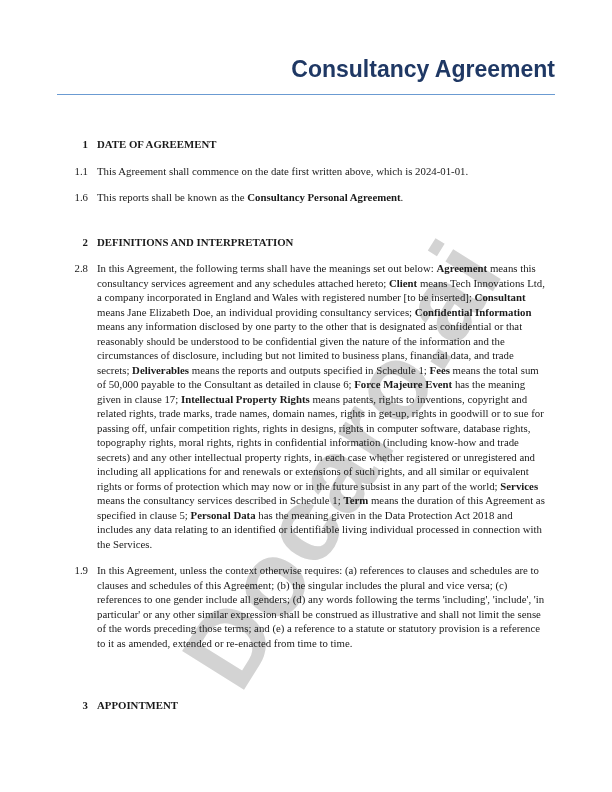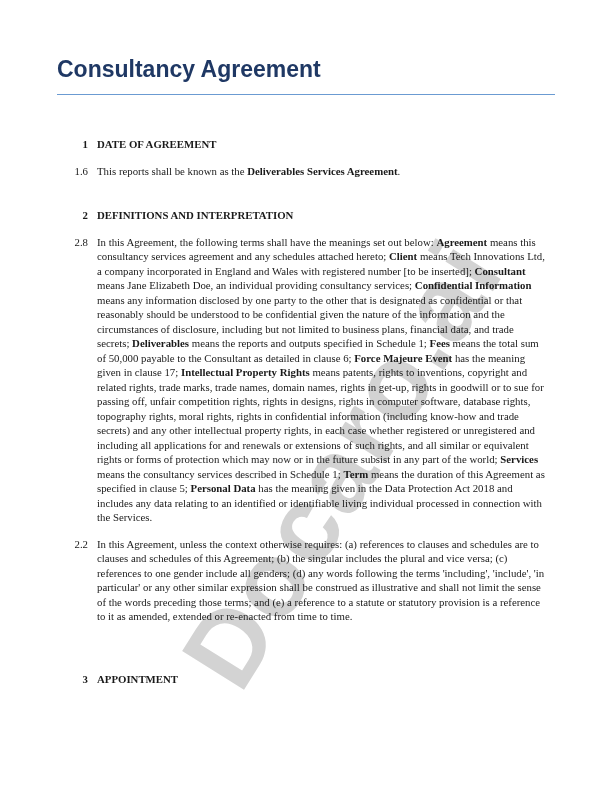--- a/index.html
+++ b/index.html
@@ -23,21 +23,21 @@
     color:#d3d3d3;
     white-space:nowrap;
     z-index:0;
     user-select:none;
   }
 
   .content { position:relative; z-index:1; }
 
   .title-block {
     margin:56px 57px 0 57px;
-    text-align:left;
+    text-align:right;
     border-bottom:1.5px solid #6b9bd2;
     padding-bottom:12px;
   }
   .doc-title {
     margin:0;
     font-family:"Liberation Sans", sans-serif;
     font-weight:bold;
     font-size:23px;
     line-height:26px;
     color:#1f3864;
@@ -78,35 +78,39 @@
     </div>
 
     <div class="sections">
 
     <section class="doc-section">
           <div class="clause heading">
             <span class="clause-num">1</span>
             <span class="clause-text">DATE OF AGREEMENT</span>
           </div>
           <div class="clause body-clause">
+            <span class="clause-num">1.1</span>
+            <span class="clause-text"><span>This Agreement shall commence on the date first written above, which is 2024-01-01.</span></span>
+          </div>
+          <div class="clause body-clause">
             <span class="clause-num">1.6</span>
-            <span class="clause-text"><span>This reports shall be known as the </span><b>Deliverables Services Agreement</b><span>.</span></span>
+            <span class="clause-text"><span>This reports shall be known as the </span><b>Consultancy Personal Agreement</b><span>.</span></span>
           </div>
         </section>
         <section class="doc-section">
           <div class="clause heading">
             <span class="clause-num">2</span>
             <span class="clause-text">DEFINITIONS AND INTERPRETATION</span>
           </div>
           <div class="clause body-clause">
             <span class="clause-num">2.8</span>
             <span class="clause-text"><span>In this Agreement, the following terms shall have the meanings set out below: </span><b>Agreement</b><span> means this consultancy services agreement and any schedules attached hereto; </span><b>Client</b><span> means Tech Innovations Ltd, a company incorporated in England and Wales with registered number [to be inserted]; </span><b>Consultant</b><span> means Jane Elizabeth Doe, an individual providing consultancy services; </span><b>Confidential Information</b><span> means any information disclosed by one party to the other that is designated as confidential or that reasonably should be understood to be confidential given the nature of the information and the circumstances of disclosure, including but not limited to business plans, financial data, and trade secrets; </span><b>Deliverables</b><span> means the reports and outputs specified in Schedule 1; </span><b>Fees</b><span> means the total sum of 50,000 payable to the Consultant as detailed in clause 6; </span><b>Force Majeure Event</b><span> has the meaning given in clause 17; </span><b>Intellectual Property Rights</b><span> means patents, rights to inventions, copyright and related rights, trade marks, trade names, domain names, rights in get-up, rights in goodwill or to sue for passing off, unfair competition rights, rights in designs, rights in computer software, database rights, topography rights, moral rights, rights in confidential information (including know-how and trade secrets) and any other intellectual property rights, in each case whether registered or unregistered and including all applications for and renewals or extensions of such rights, and all similar or equivalent rights or forms of protection which may now or in the future subsist in any part of the world; </span><b>Services</b><span> means the consultancy services described in Schedule 1; </span><b>Term</b><span> means the duration of this Agreement as specified in clause 5; </span><b>Personal Data</b><span> has the meaning given in the Data Protection Act 2018 and includes any data relating to an identified or identifiable living individual processed in connection with the Services.</span></span>
           </div>
           <div class="clause body-clause">
-            <span class="clause-num">2.2</span>
+            <span class="clause-num">1.9</span>
             <span class="clause-text"><span>In this Agreement, unless the context otherwise requires: (a) references to clauses and schedules are to clauses and schedules of this Agreement; (b) the singular includes the plural and vice versa; (c) references to one gender include all genders; (d) any words following the terms 'including', 'include', 'in particular' or any other similar expression shall be construed as illustrative and shall not limit the sense of the words preceding those terms; and (e) a reference to a statute or statutory provision is a reference to it as amended, extended or re-enacted from time to time.</span></span>
           </div>
         </section>
         <section class="doc-section">
           <div class="clause heading">
             <span class="clause-num">3</span>
             <span class="clause-text">APPOINTMENT</span>
           </div>
         </section>
       </div>

